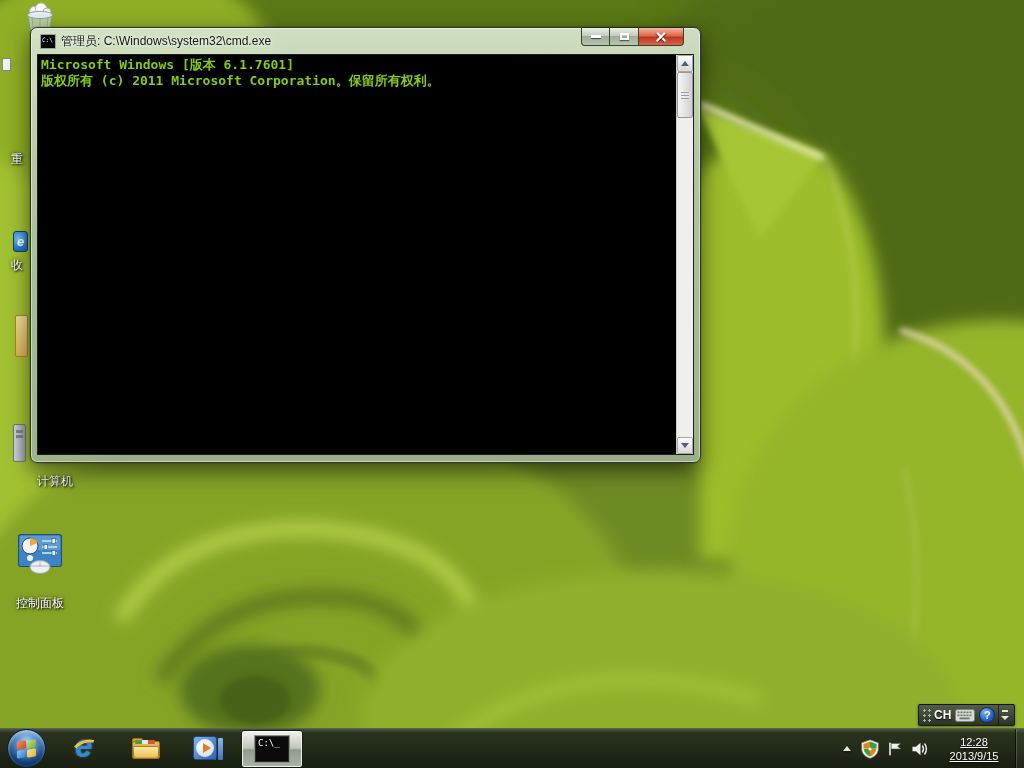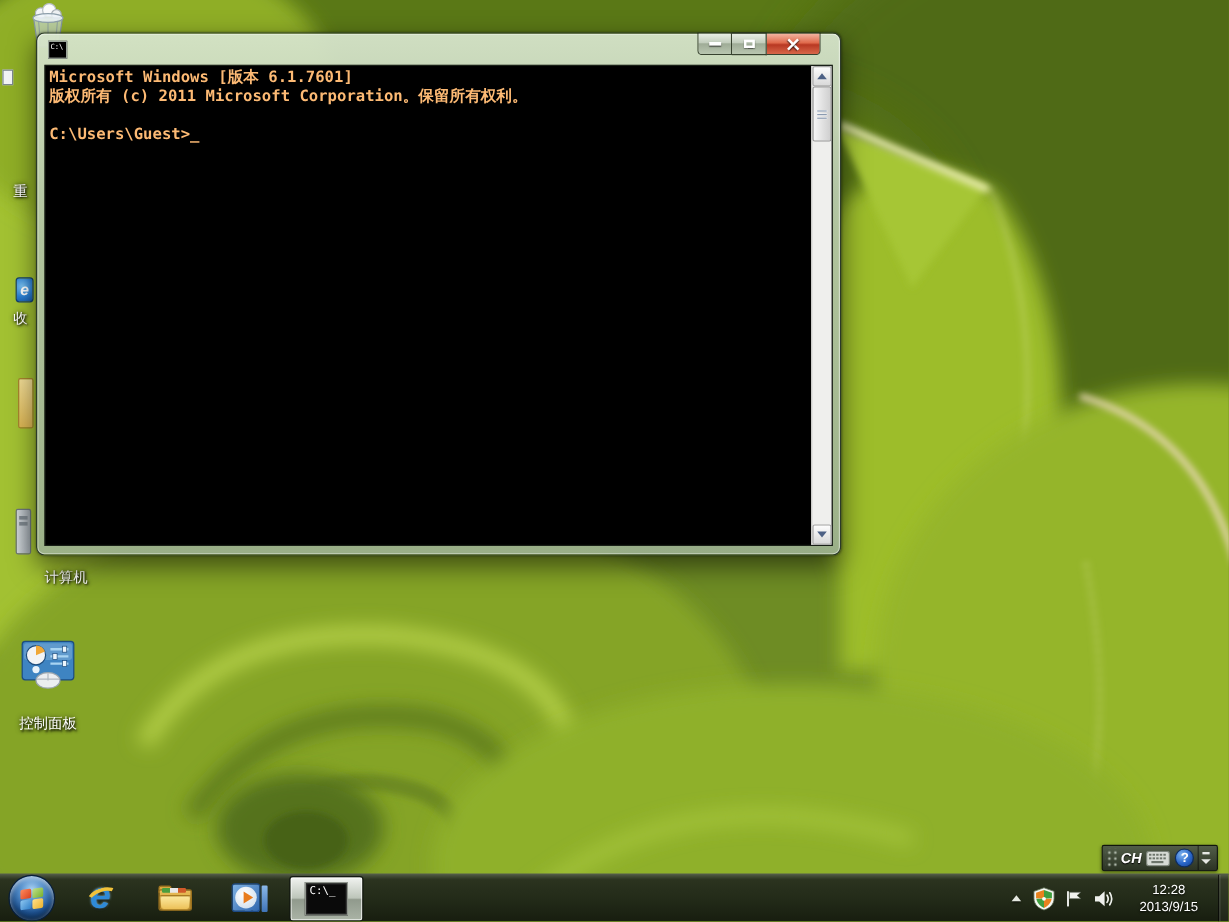--- a/index.html
+++ b/index.html
@@ -26,21 +26,21 @@
     background:#7c858c; box-shadow:0 5px 0 #7c858c; }
 
   
   .langbar { position:absolute; right:9px; top:704px; width:97px; height:22px; z-index:6;
     background:linear-gradient(180deg, rgba(78,88,74,.95), rgba(38,45,36,.95));
     border:1px solid rgba(10,14,8,.8); border-radius:2px; display:flex; align-items:center;
     box-shadow:0 1px 3px rgba(0,0,0,.4); }
   .lb-grip { width:10px; height:16px; margin-left:2px;
     background-image:radial-gradient(circle, #aab4a6 1px, transparent 1.4px);
     background-size:5px 5px; background-position:1px 1px; }
-  .lb-lang { color:#fff; font-size:12px; font-weight:bold; margin:0 4px 0 3px; text-shadow:0 1px 1px #000;font-style:italic; }
+  .lb-lang { color:#fff; font-size:12px; font-weight:bold; margin:0 4px 0 3px; text-shadow:0 1px 1px #000; }
   .lb-kbd { width:20px; height:13px; margin-right:4px; }
   .lb-help { width:16px; height:16px; border-radius:50%; margin-right:3px;
     background:radial-gradient(circle at 35% 30%, #7db4f0, #2a66c8 55%, #143f8c);
     border:1px solid #0d2c60; color:#fff; font-size:11px; font-weight:bold; text-align:center; line-height:14px; }
   .lb-col { width:12px; height:100%; border-left:1px solid rgba(0,0,0,.5);
     display:flex; flex-direction:column; align-items:center; justify-content:space-evenly; }
   .lb-dash { width:6px; height:2px; background:#e6e8e4; }
   .lb-chev { width:0; height:0; border-left:4px solid transparent; border-right:4px solid transparent;
     border-top:4px solid #e6e8e4; }
 
@@ -68,21 +68,21 @@
   .g-max { width:9px; height:7px; border:2px solid #fff; box-shadow:0 1px 1px rgba(0,0,0,.5); }
   .g-close { position:relative; width:12px; height:12px; }
   .g-close::before,.g-close::after { content:""; position:absolute; left:0; top:5px; width:12px; height:2.4px;
     background:#fff; box-shadow:0 1px 1px rgba(0,0,0,.55); }
   .g-close::before { transform:rotate(45deg); }
   .g-close::after { transform:rotate(-45deg); }
 
   .console { position:absolute; left:6px; right:6px; top:26px; bottom:7px; display:flex;
     border:1px solid rgba(45,58,42,.55); background:#000; }
   .console-text { flex:1; padding:2px 3px; font-family:"DejaVu Sans Mono","DejaVu Sans",monospace;
-    font-size:13px; line-height:16px; font-weight:bold; color:#fdba74; white-space:pre-wrap; overflow:hidden; }
+    font-size:13px; line-height:16px; font-weight:bold; color:#84cc16; white-space:pre-wrap; overflow:hidden; }
   .cursor { display:inline-block; }
 
   
   .scrollbar { width:17px; background:#efefed; display:flex; flex-direction:column; border-left:1px solid #d0d0ce; }
   .sb-btn { height:17px; background:linear-gradient(180deg,#fdfdfd,#d9d9d9); border:1px solid #a7a7a7;
     border-radius:2px; display:flex; align-items:center; justify-content:center; }
   .sb-up-arrow { width:0; height:0; border-left:4px solid transparent; border-right:4px solid transparent;
     border-bottom:5px solid #4d6185; }
   .sb-dn-arrow { width:0; height:0; border-left:4px solid transparent; border-right:4px solid transparent;
     border-top:5px solid #4d6185; }
@@ -136,21 +136,21 @@
   .cmd-ico { width:36px; height:28px; background:#0a0a0a; border:1px solid #8e948c;
     box-shadow:inset 0 0 0 1px #2a2a2a; color:#fff; font-family:"DejaVu Sans Mono",monospace;
     font-size:9px; line-height:10px; padding:2px 0 0 3px; }
 
   .tray { margin-left:auto; height:100%; display:flex; align-items:center; }
   .tray-up { width:18px; height:20px; display:flex; align-items:center; justify-content:center; }
   .up-tri { width:0; height:0; border-left:4px solid transparent; border-right:4px solid transparent;
     border-bottom:5px solid #e4e8e0; filter:drop-shadow(0 1px 1px rgba(0,0,0,.6)); }
   .tray-ico { width:22px; height:22px; margin-left:3px; display:flex; align-items:center; justify-content:center; }
   .clock { width:78px; text-align:center; color:#fff; font-size:11px; line-height:14px;
-    text-shadow:0 1px 2px rgba(0,0,0,.9); margin:0 2px 0 4px; }
+    text-shadow:0 1px 2px rgba(0,0,0,.9); margin:0 2px 0 4px;text-decoration:underline; }
   .show-desktop { width:9px; height:100%; border-left:1px solid rgba(0,0,0,.7);
     box-shadow:inset 1px 0 0 rgba(255,255,255,.18); background:rgba(255,255,255,.04); }
 </style>
 </head>
 <body>
 
 <svg class="wallpaper" width="1024" height="768" viewBox="0 0 1024 768">
   <defs>
     <filter id="b18" x="-40%" y="-40%" width="180%" height="180%">
         <feGaussianBlur stdDeviation="18"></feGaussianBlur>
@@ -254,34 +254,35 @@
   <div class="lb-help">?</div>
   <div class="lb-col">
     <div class="lb-dash"></div>
     <div class="lb-chev"></div>
   </div>
 </div>
 
 <div class="win">
   <div class="titlebar">
     <div class="cmd-ico16">C:\</div>
+    <div class="title-text">管理员: C:\Windows\system32\cmd.exe</div>
   </div>
   <div class="cap-btns">
     <div class="cap-btn cap-min">
         <div class="g-min"></div>
       </div>
     <div class="cap-btn cap-max">
         <div class="g-max"></div>
       </div>
     <div class="cap-btn cap-close">
         <div class="g-close"></div>
       </div>
   </div>
   <div class="console">
-    <div class="console-text"><div>Microsoft Windows [版本 6.1.7601]</div><div>版权所有 (c) 2011 Microsoft Corporation。保留所有权利。</div><div>&nbsp;</div><div><span>C:\Users\Guest&gt;</span><span class="cursor">_</span></div></div>
+    <div class="console-text"><div>Microsoft Windows [版本 6.1.7601]</div><div>版权所有 (c) 2011 Microsoft Corporation。保留所有权利。</div><div>&nbsp;</div></div>
     <div class="scrollbar">
       <div class="sb-btn">
           <div class="sb-up-arrow"></div>
         </div>
       <div class="sb-track">
         <div class="sb-thumb">
           <div class="sb-grip"></div>
           <div class="sb-grip"></div>
           <div class="sb-grip"></div>
         </div>

